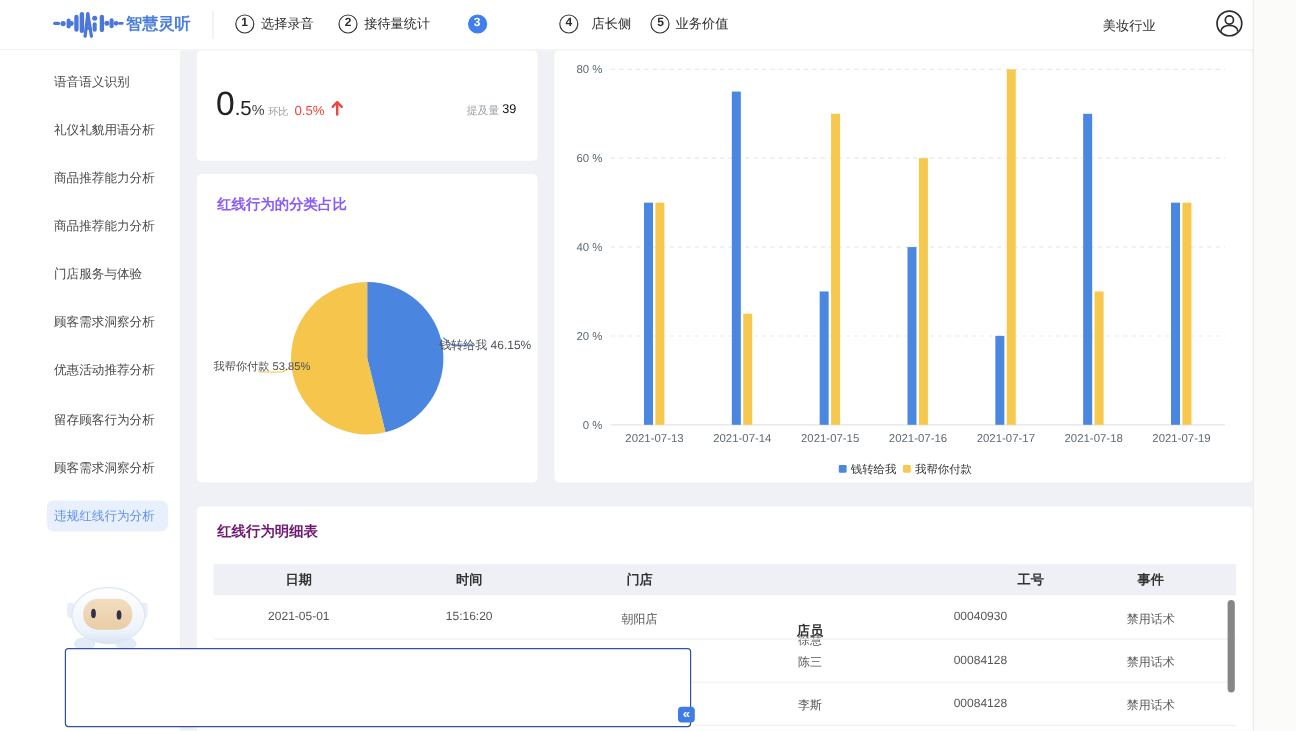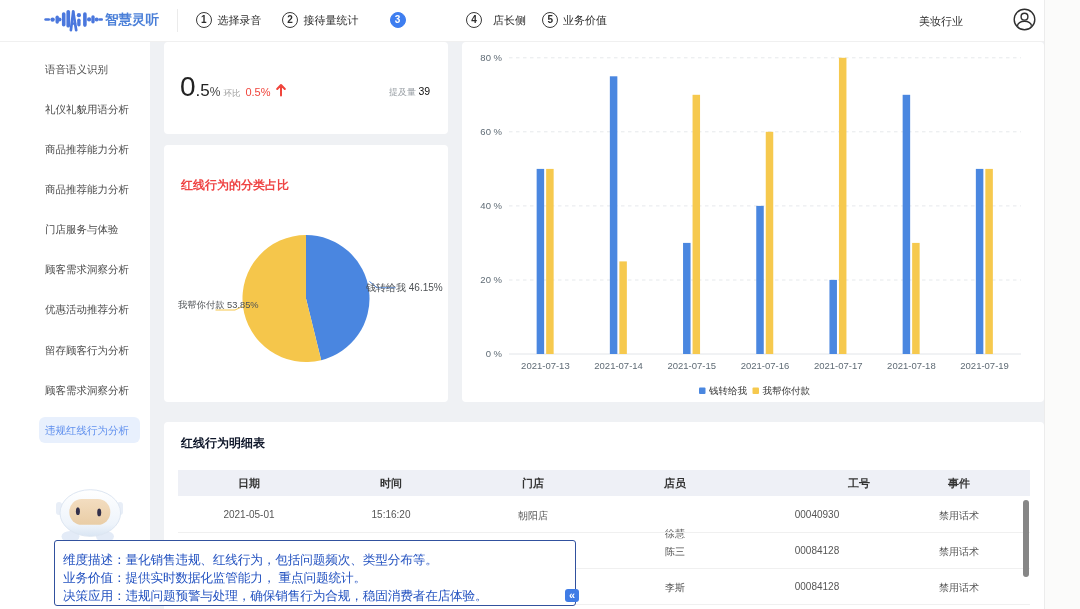--- a/index.html
+++ b/index.html
@@ -87,21 +87,21 @@
   <div class="abs" style="left:164px;top:42px;width:284px;height:92px;background:#fff;border-radius:4px;"></div>
   <div class="abs" style="left:180px;top:71px;width:260px;height:30px;">
     <span style="font-size:28px;color:#222;">0</span><span style="font-size:17px;color:#222;">.5</span><span style="font-size:12px;color:#444;">%</span><span style="font-size:8.5px;color:#9a9a9a;margin-left:3px;">环比</span><span style="font-size:11px;color:#f0453c;margin-left:5px;font-weight:500;">0.5%</span><svg width="10" height="14" viewBox="0 0 10 14" style="margin-left:5px;position:relative;top:1px;">
         <path d="M5,12.5 L5,2.5 M1.2,6 L5,2 L8.8,6" fill="none" stroke="#f0453c" stroke-width="2" stroke-linecap="round" stroke-linejoin="round"></path>
       </svg>
   </div>
   <div class="abs" style="left:389px;top:86px;font-size:9px;color:#9aa0a6;">提及量</div>
   <div class="abs" style="left:418.5px;top:85px;font-size:10.5px;font-weight:400;color:#111;">39</div>
 
   <div class="abs" style="left:164px;top:144.5px;width:284px;height:257px;background:#fff;border-radius:4px;"></div>
-  <div class="abs" style="left:181px;top:162px;font-size:12px;font-weight:700;color:#ef4444;margin-top:15px;">红线行为的分类占比</div>
+  <div class="abs" style="left:181px;top:162px;font-size:12px;font-weight:700;color:#8b5cf6;">红线行为的分类占比</div>
   <svg class="abs" style="left:164px;top:144.5px;" width="284" height="257" viewBox="0 0 284 257">
     <g transform="translate(142,153.5)">
       <path d="M0,0 L0,-63.5 A63.5,63.5 0 0 1 15.21,61.65 Z" fill="#4a86e0"></path>
       <path d="M0,0 L15.21,61.65 A63.5,63.5 0 1 1 -0.01,-63.5 Z" fill="#f5c64b"></path>
     </g>
     <polyline points="205.5,136.5 213,142.8 231.5,142.8" fill="none" stroke="#4a86e0" stroke-width="1"></polyline>
     <polyline points="78.5,161.5 71,165 51.5,165" fill="none" stroke="#f5c64b" stroke-width="1"></polyline>
   </svg>
   <div class="abs" style="left:366px;top:280.5px;font-size:10px;color:#4e5256;">钱转给我 46.15%</div>
   <div class="abs" style="left:178px;top:298.5px;font-size:9.3px;color:#4e5256;">我帮你付款 53.85%</div>
@@ -152,26 +152,26 @@
       <rect x="523.35" y="126.9" width="7.5" height="185.1"></rect>
     </g>
 
     <rect x="237" y="345.5" width="6.5" height="6.5" rx="1" fill="#4a87e0"></rect>
     <text x="247" y="352.3" font-size="9.5" fill="#333">钱转给我</text>
     <rect x="290.5" y="345.5" width="6.5" height="6.5" rx="1" fill="#f6c94e"></rect>
     <text x="300.5" y="352.3" font-size="9.5" fill="#333">我帮你付款</text>
   </svg>
 
   <div class="abs" style="left:164px;top:422px;width:880px;height:187px;background:#fff;border-radius:4px 4px 0 0;"></div>
-  <div class="abs" style="left:181px;top:435px;font-size:12px;font-weight:700;color:#0f172a;">红线行为明细表</div>
+  <div class="abs" style="left:181px;top:435px;font-size:12px;font-weight:700;color:#701a75;">红线行为明细表</div>
   <div class="abs" style="left:178px;top:470px;width:852px;height:26px;background:#eef0f6;"></div>
   <div class="abs thead" style="left:178px;">日期</div>
   <div class="abs thead" style="left:320px;">时间</div>
   <div class="abs thead" style="left:462px;">门店</div>
-  <div class="abs thead" style="left:604px;">店员</div>
+  <div class="abs thead" style="left:604px;margin-top:42px;">店员</div>
   <div class="abs thead" style="left:788px;">工号</div>
   <div class="abs thead" style="left:888px;">事件</div>
   <style>
     .thead{top:476px;width:142px;text-align:center;font-size:11px;font-weight:700;color:#333;}
     .tcell{width:142px;text-align:center;font-size:10px;color:#555;}
   </style>
 
   <div class="abs tcell" style="left:178px;top:508.5px;">2021-05-01</div>
   <div class="abs tcell" style="left:320px;top:508.5px;">15:16:20</div>
   <div class="abs tcell" style="left:462px;top:508.5px;">朝阳店</div>
@@ -217,19 +217,14 @@
   <ellipse cx="55" cy="51.5" rx="9" ry="5.5" fill="#e3ebf7"></ellipse>
   <rect x="6" y="17" width="6" height="13" rx="3" fill="#e8eef7"></rect>
   <rect x="67" y="17" width="6" height="13" rx="3" fill="#e8eef7"></rect>
   <ellipse cx="40.3" cy="28" rx="30.3" ry="23.3" fill="url(#helm)" stroke="#dde6f2" stroke-width="1"></ellipse>
   <rect x="19.3" y="14" width="41" height="25.8" rx="12.5" fill="url(#face)"></rect>
   <ellipse cx="27.9" cy="26.2" rx="2" ry="3.9" fill="#33304a"></ellipse>
   <ellipse cx="49.2" cy="27.4" rx="2" ry="3.9" fill="#33304a"></ellipse>
 </svg>
 
 <div class="abs" style="left:54px;top:540px;width:520px;height:63.5px;background:#fff;border:1.5px solid #31519e;border-radius:3px;">
-  <div style="position:absolute;left:8px;top:9.5px;font-size:12.7px;line-height:18px;color:#2352c0;letter-spacing:-0.2px;white-space:nowrap;">
-    维度描述：量化销售违规、红线行为，包括问题频次、类型分布等。<br>
-    业务价值：提供实时数据化监管能力， 重点问题统计。<br>
-    决策应用：违规问题预警与处理，确保销售行为合规，稳固消费者在店体验。
-  </div>
   <div style="position:absolute;right:-4px;bottom:3px;width:14px;height:13px;background:#3f7ce6;border-radius:3px;color:#fff;font-size:11px;font-weight:700;text-align:center;line-height:12px;">«</div>
 </div>
 
 </body></html>

